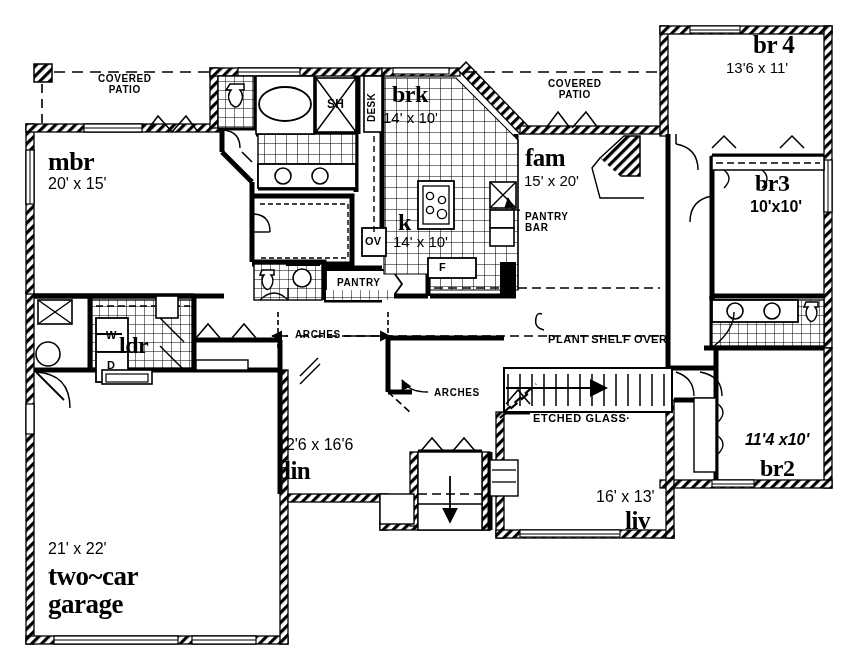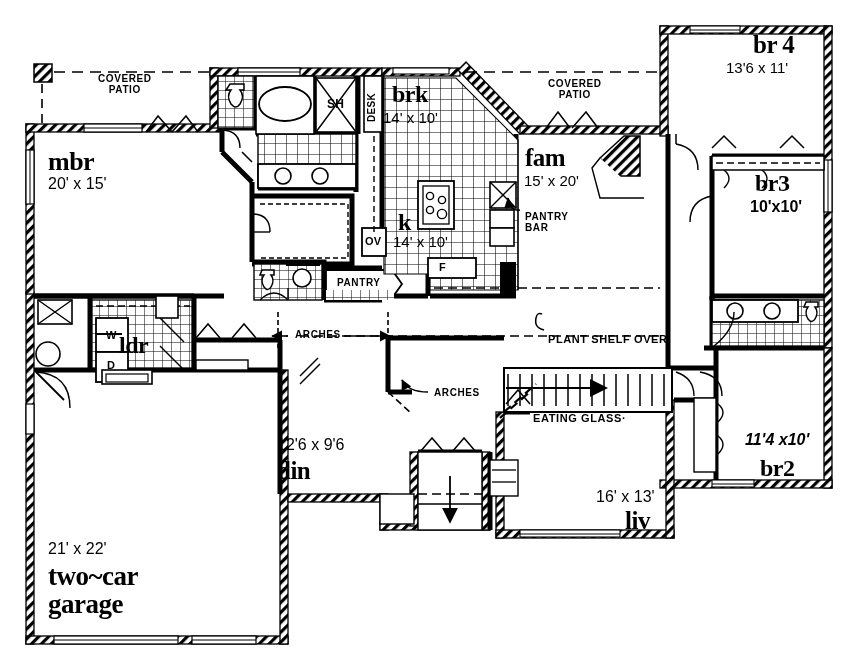--- a/index.html
+++ b/index.html
@@ -412,21 +412,21 @@
 
   <div class="lbl room-name" style="left:753px;top:32px;font-size:25px;">br 4</div>
   <div class="lbl room-dim" style="left:726px;top:60px;font-size:15px;">13'6 x 11'</div>
 
   <div class="lbl room-name" style="left:755px;top:171px;font-size:24px;">br3</div>
   <div class="lbl room-dim-hand" style="left:750px;top:199px;font-size:16px;">10'x10'</div>
 
   <div class="lbl room-dim-hand" style="left:745px;top:432px;font-size:16px;font-style:italic;">11'4 x10'</div>
   <div class="lbl room-name" style="left:760px;top:456px;font-size:24px;">br2</div>
 
-  <div class="lbl room-dim" style="left:277px;top:437px;font-size:16px;">12'6 x 9'6</div>
+  <div class="lbl room-dim" style="left:277px;top:437px;font-size:16px;">12'6 x 16'6</div>
   <div class="lbl room-name" style="left:277px;top:458px;font-size:25px;">din</div>
 
   <div class="lbl room-dim" style="left:596px;top:489px;font-size:16px;">16' x 13'</div>
   <div class="lbl room-name" style="left:625px;top:508px;font-size:25px;">liv</div>
 
   <div class="lbl room-name" style="left:119px;top:333px;font-size:24px;">ldr</div>
 
   <div class="lbl room-dim" style="left:48px;top:541px;font-size:16px;">21' x 22'</div>
   <div class="lbl room-name" style="left:48px;top:563px;font-size:27px;line-height:1.02;white-space:pre-line;">two~car
 garage</div>
@@ -435,21 +435,21 @@
 PATIO</div>
 
   <div class="lbl annot" style="left:548px;top:79px;white-space:pre-line;">COVERED
 PATIO</div>
 
   <div class="lbl annot annot-l" style="left:525px;top:212px;white-space:pre-line;">PANTRY
 BAR</div>
 
   <div class="lbl annot annot-l" style="left:548px;top:334px;font-size:11px;">PLANT SHELF OVER</div>
 
-  <div class="lbl annot annot-l" style="left:533px;top:413px;font-size:11px;">EATING GLASS·</div>
+  <div class="lbl annot annot-l" style="left:533px;top:413px;font-size:11px;">ETCHED GLASS·</div>
 
   <div class="lbl annot annot-l" style="left:295px;top:330px;">ARCHES</div>
 
   <div class="lbl annot annot-l" style="left:434px;top:388px;">ARCHES</div>
 
   <div class="lbl annot annot-l" style="left:337px;top:278px;">PANTRY</div>
 
   <div class="lbl tiny" style="left:327px;top:98px;font-size:12px;">SH</div>
 
   <div class="lbl tiny vert" style="left:367px;top:122px;font-size:10px;">DESK</div>

